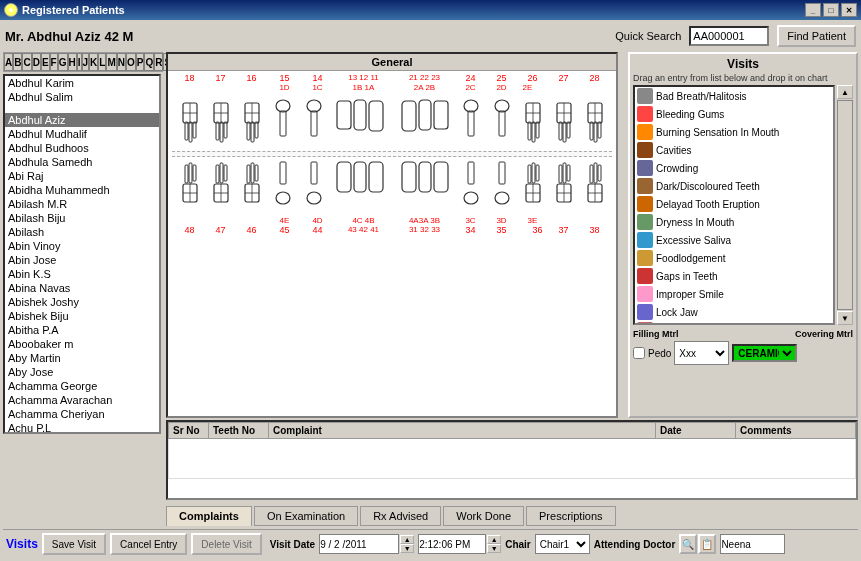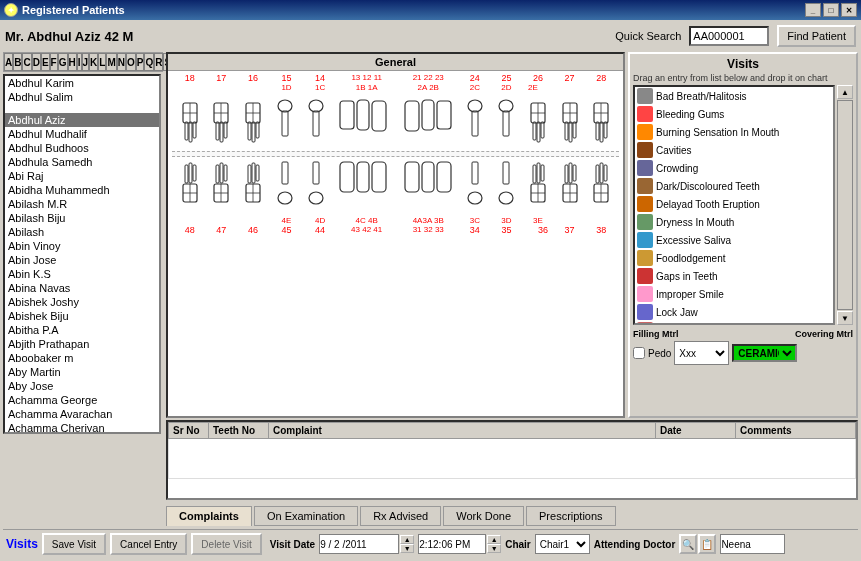--- a/index.html
+++ b/index.html
@@ -171,34 +171,33 @@
           <div class="patient-item">Abilash M.R</div>
           <div class="patient-item">Abilash Biju</div>
           <div class="patient-item">Abilash</div>
           <div class="patient-item">Abin Vinoy</div>
           <div class="patient-item">Abin Jose</div>
           <div class="patient-item">Abin K.S</div>
           <div class="patient-item">Abina Navas</div>
           <div class="patient-item">Abishek Joshy</div>
           <div class="patient-item">Abishek Biju</div>
           <div class="patient-item">Abitha P.A</div>
-          <div class="patient-item">Abjith Prathapan</div>
           <div class="patient-item">Aboobaker m</div>
           <div class="patient-item">Aby Martin</div>
           <div class="patient-item">Aby Jose</div>
           <div class="patient-item">Achamma George</div>
           <div class="patient-item">Achamma Avarachan</div>
           <div class="patient-item">Achamma Cheriyan</div>
           <div class="patient-item">Achu P.L</div>
         </div>
     </div>
 
     <div class="right-panel" style="display:flex; flex-direction:column; gap:2px; overflow:hidden;">
 
-      <div style="display:flex; gap:3px; flex:1;">
+      <div style="display:flex; gap:10px; flex:1;">
 
         <div style="flex:1; border:2px inset #808080; background:white; overflow:hidden;">
           <div class="general-header">General</div>
 
           <div style="background:white; padding:2px 4px; font-size:9px;">
 
             <div style="display:flex; justify-content:space-around; padding:0 2px;">
               <span style="color:red;font-size:9px;width:20px;text-align:center;">18</span>
               <span style="color:red;font-size:9px;width:20px;text-align:center;">17</span>
               <span style="color:red;font-size:9px;width:20px;text-align:center;">16</span>

